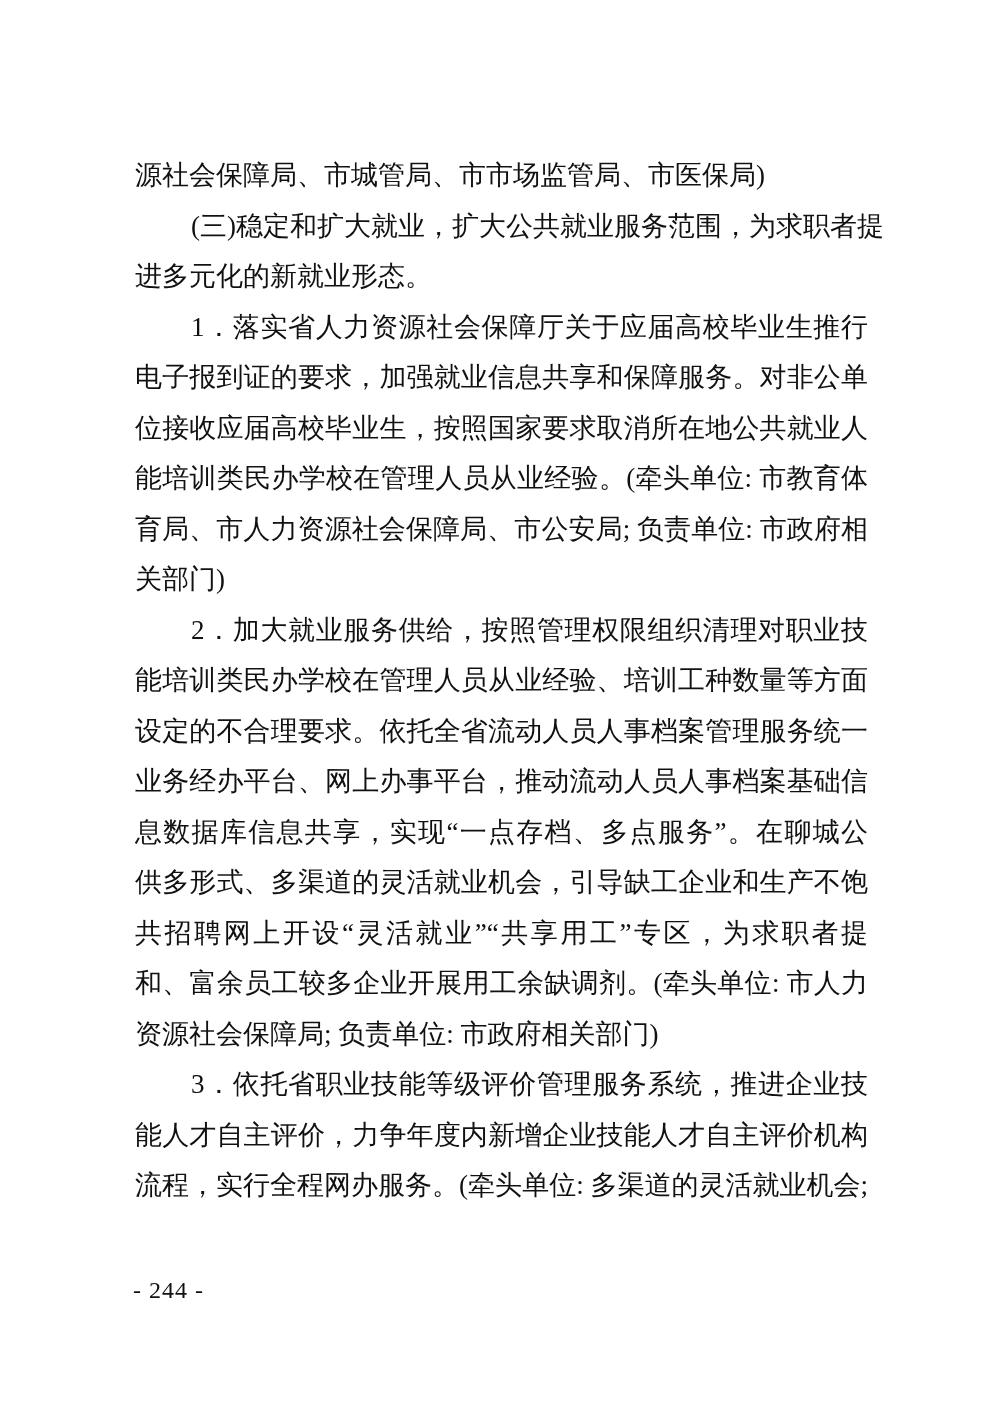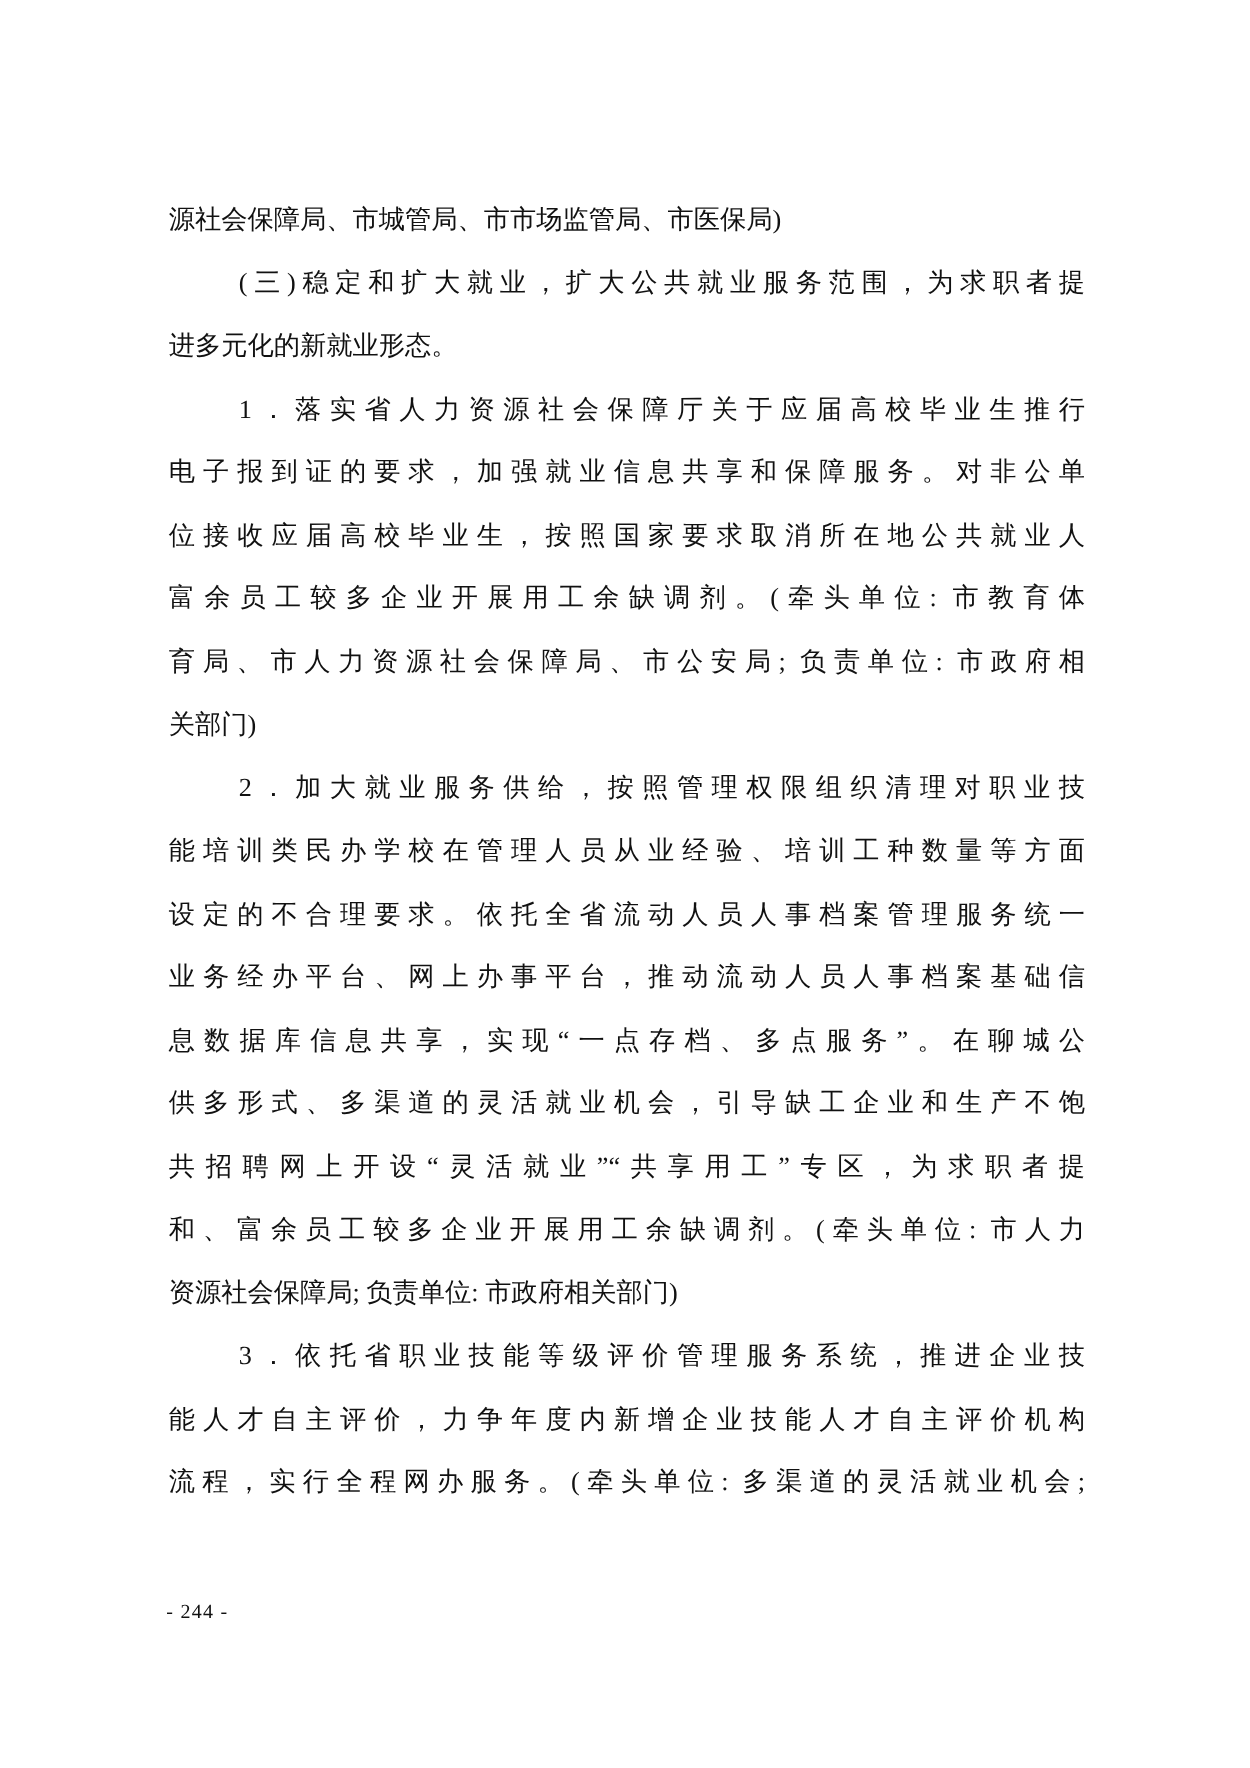--- a/index.html
+++ b/index.html
@@ -24,21 +24,21 @@
     position: absolute;
     left: 135px;
     top: 150px;
     width: 733px;
   }
   .paragraph {
     margin: 0;
     padding: 0;
   }
   .line {
-    font-size: 21px;
+    font-size: 27px;
     height: 50.5px;
     line-height: 50.5px;
     white-space: nowrap;
     text-align: justify;
     text-align-last: justify;
     letter-spacing: 0px;
   }
   .line.no-justify {
     text-align: left;
     text-align-last: left;
@@ -47,21 +47,21 @@
     text-indent: 56px;
   }
   
   .paragraph.heading .line {
     font-weight: 400;
   }
   .footer {
     position: absolute;
     left: 133px;
     top: 1275px;
-    font-size: 16px;
+    font-size: 24px;
     line-height: 30px;
     color: #111111;
     letter-spacing: 1px;
   }
 </style>
 </head>
 <body>
 
 <div class="page">
   <div class="text-block">
@@ -69,21 +69,21 @@
         <div class="line no-justify">源社会保障局、市城管局、市市场监管局、市医保局)</div>
       </div>
       <div class="paragraph heading">
         <div class="line indent">(三)稳定和扩大就业，扩大公共就业服务范围，为求职者提</div>
         <div class="line no-justify">进多元化的新就业形态。</div>
       </div>
       <div class="paragraph body">
         <div class="line indent">1．落实省人力资源社会保障厅关于应届高校毕业生推行</div>
         <div class="line">电子报到证的要求，加强就业信息共享和保障服务。对非公单</div>
         <div class="line">位接收应届高校毕业生，按照国家要求取消所在地公共就业人</div>
-        <div class="line">富余员工较多企业开展用工余缺调剂。(牵头单位: 市教育体</div>
+        <div class="line">能培训类民办学校在管理人员从业经验。(牵头单位: 市教育体</div>
         <div class="line">育局、市人力资源社会保障局、市公安局; 负责单位: 市政府相</div>
         <div class="line no-justify">关部门)</div>
       </div>
       <div class="paragraph body">
         <div class="line indent">2．加大就业服务供给，按照管理权限组织清理对职业技</div>
         <div class="line">能培训类民办学校在管理人员从业经验、培训工种数量等方面</div>
         <div class="line">设定的不合理要求。依托全省流动人员人事档案管理服务统一</div>
         <div class="line">业务经办平台、网上办事平台，推动流动人员人事档案基础信</div>
         <div class="line">息数据库信息共享，实现“一点存档、多点服务”。在聊城公</div>
         <div class="line">供多形式、多渠道的灵活就业机会，引导缺工企业和生产不饱</div>

